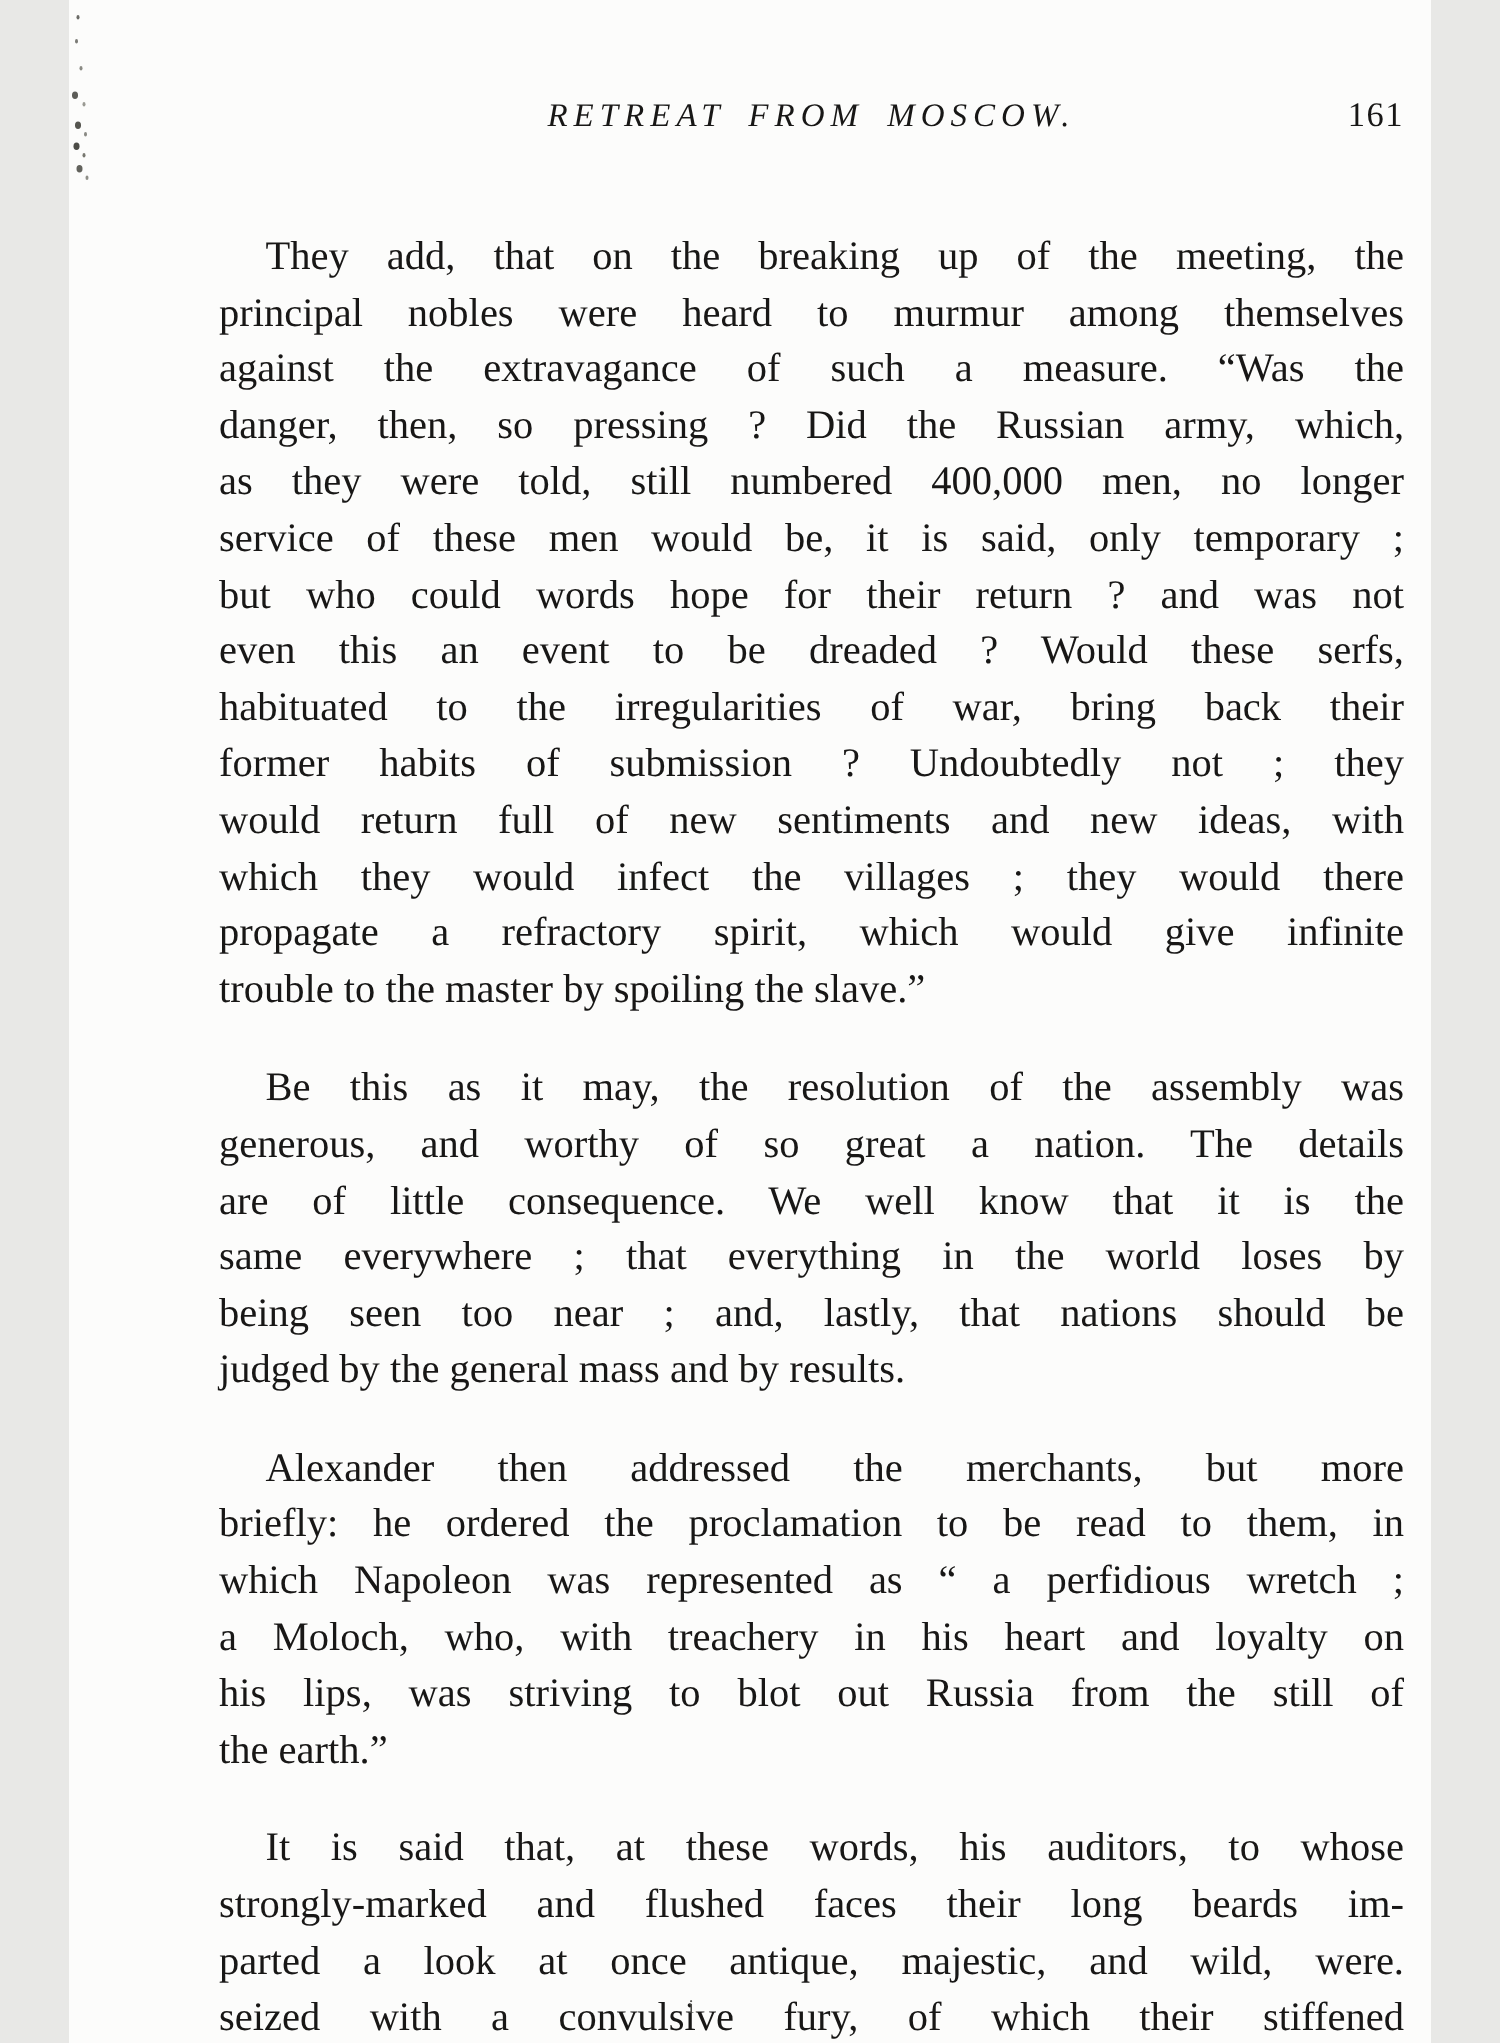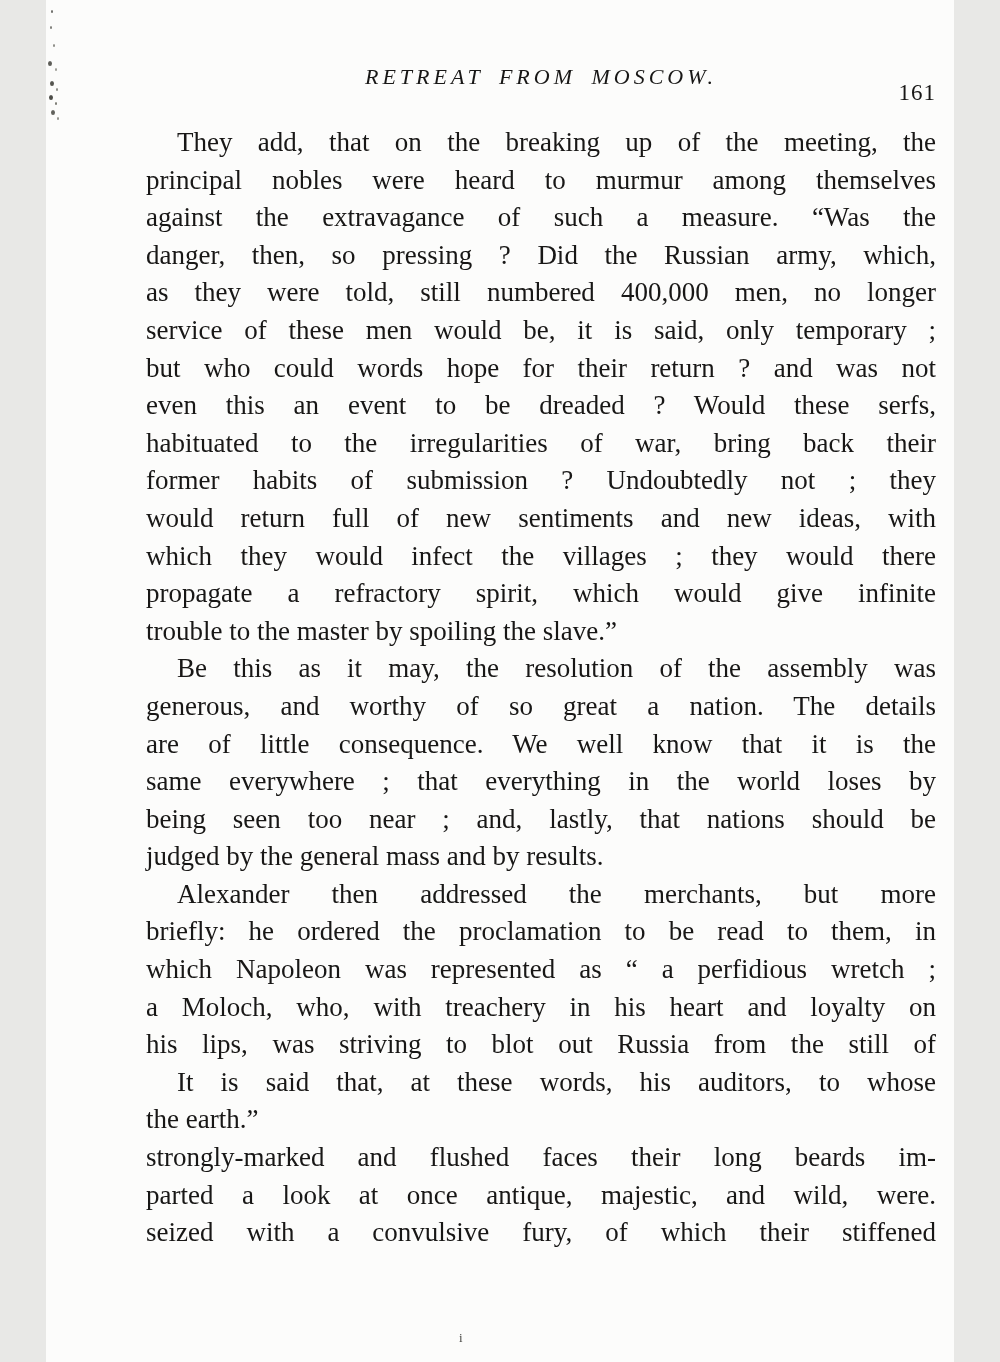--- a/index.html
+++ b/index.html
@@ -33,41 +33,41 @@
     text-align: center;
     font-style: italic;
     font-size: 22px;
     letter-spacing: 4px;
     word-spacing: 6px;
     color: var(--ink);
   }
   .page-number {
     position: absolute;
     right: 0;
-    top: 16px;
+    top: 0;
     font-size: 23px;
     letter-spacing: 1px;
     font-variant-numeric: oldstyle-nums;
   }
   
   .text-block {
     position: absolute;
     left: 100px;
     top: 124px;
     width: 790px;
   }
   .line {
     font-size: 27px;
     line-height: 37.6px;
     white-space: normal;
     text-align: justify;
     text-align-last: justify;
     text-justify: inter-word;
   }
-  .line.indent { text-indent: 31px; }
+  .line.indent { text-indent: 31px; margin-top: 28px; }
   .line.endline { text-align-last: left; }
   
   .specks {
     position: absolute;
     left: 5px;
     top: 10px;
     width: 2px;
     height: 3px;
     background: #6a6a66;
     border-radius: 50%;
@@ -123,22 +123,22 @@
       <div class="line">generous, and worthy of so great a nation.  The details</div>
       <div class="line">are of little consequence.  We well know that it is the</div>
       <div class="line">same everywhere ; that everything in the world loses by</div>
       <div class="line">being seen too near ; and, lastly, that nations should be</div>
       <div class="line endline">judged by the general mass and by results.</div>
       <div class="line indent">Alexander then addressed the merchants, but more</div>
       <div class="line">briefly: he ordered the proclamation to be read to them, in</div>
       <div class="line">which Napoleon was represented as “ a perfidious wretch ;</div>
       <div class="line">a Moloch, who, with treachery in his heart and loyalty on</div>
       <div class="line">his lips, was striving to blot out Russia from the still of</div>
+      <div class="line endline">the earth.”</div>
       <div class="line indent">It is said that, at these words, his auditors, to whose</div>
-      <div class="line endline">the earth.”</div>
       <div class="line">strongly-marked and flushed faces their long beards im-</div>
       <div class="line">parted a look at once antique, majestic, and wild, were.</div>
       <div class="line">seized with a convulsive fury, of which their stiffened</div>
     </main>
 
   <div class="foot-mark">i</div>
 
 </div>
 
 </body></html>

